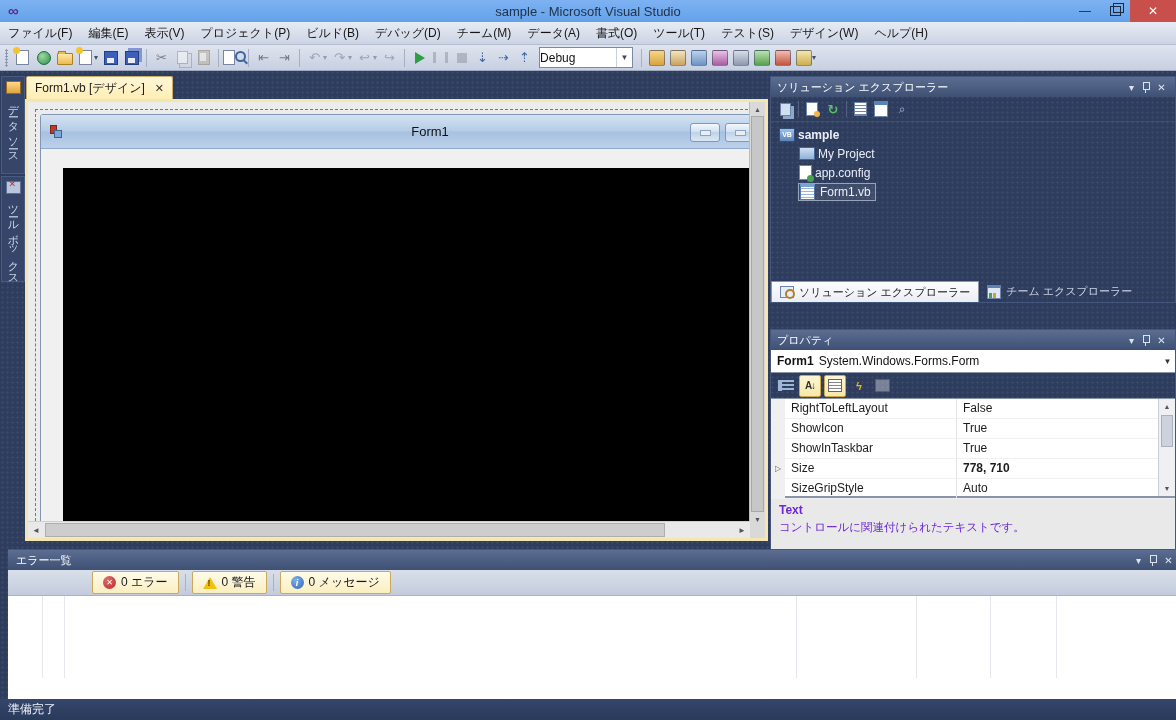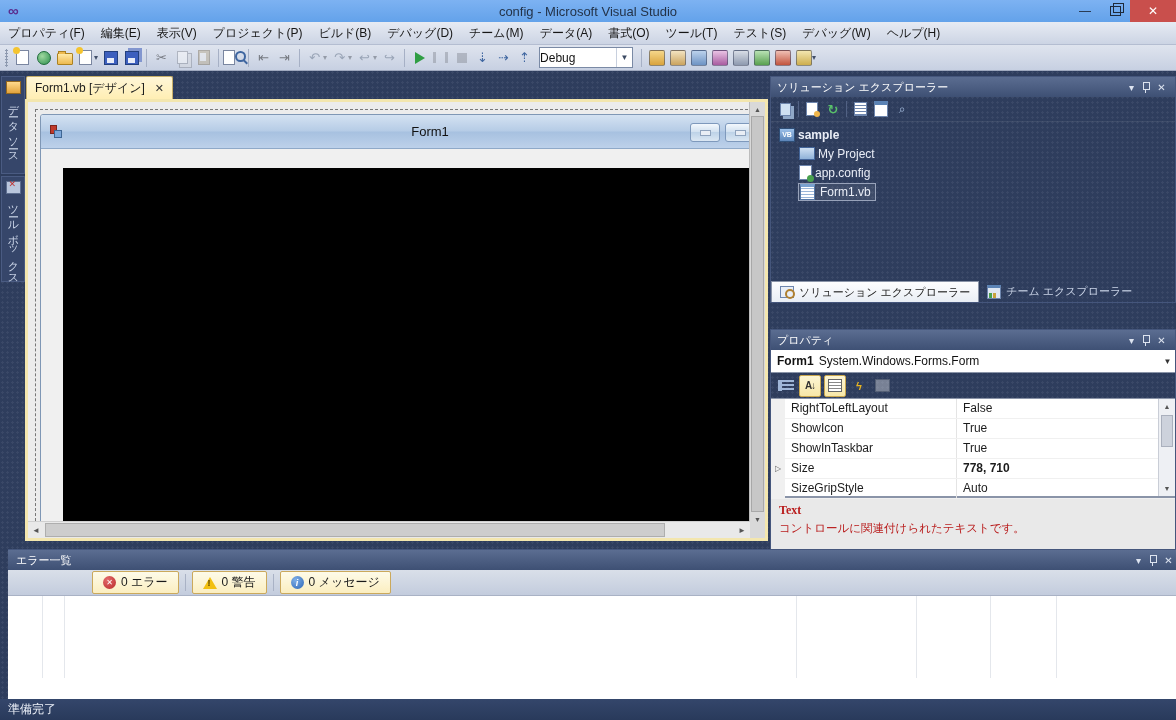--- a/index.html
+++ b/index.html
@@ -151,21 +151,21 @@
   .pgrid{background:#fff;border-top:1px solid #8a94a8;position:relative;height:97px;font-size:12px;color:#1c1c1c;}
   .prow{display:flex;height:19px;line-height:19px;border-bottom:1px solid #f0f0f0;}
   .prow .m{width:14px;background:#f0f0f0;text-align:center;font-size:8px;color:#666;line-height:19px;}
   .prow .n{width:172px;padding-left:6px;border-right:1px solid #e4e4e4;box-sizing:border-box;}
   .prow .v{flex:1;padding-left:6px;}
   .prow .v.b{font-weight:bold;}
   .pgscroll{position:absolute;right:0;top:0;bottom:0;width:16px;background:#eef0f4;border-left:1px solid #c9cdd6;}
   .pgscroll .a{height:15px;display:flex;align-items:center;justify-content:center;font-size:7px;color:#555;}
   .pgscroll .a.dn{position:absolute;bottom:0;left:0;right:0;}
   .pgscroll .th{position:absolute;left:2px;right:2px;top:16px;height:30px;background:#cdd2dc;border:1px solid #aab0bd;}
-  .pdesc{background:#e9e9e9;border-top:2px solid #8a94a8;height:64px;padding:5px 8px;box-sizing:border-box;color:#b91c1c;font-family:Liberation Serif, serif;}
+  .pdesc{background:#e9e9e9;border-top:2px solid #8a94a8;height:64px;padding:5px 8px;box-sizing:border-box;color:#6d28d9;}
   .pdesc .t{font-weight:bold;font-size:12px;margin-bottom:3px;}
   .pdesc .d{font-size:11.5px;}
   
   .errpanel{position:absolute;left:8px;top:549px;width:1176px;height:150px;border-top:1px solid #45567c;box-sizing:border-box;}
   .errtitle{height:20px;background:linear-gradient(#5b6d91,#3e5074);color:#fff;font-size:11px;display:flex;align-items:center;padding:0 8px;}
   .errtools{height:25px;background:linear-gradient(#d9dfe9,#c3ccdd);border-bottom:1px solid #a9b2c5;
             display:flex;align-items:center;padding-left:84px;gap:6px;}
   .fbtn2{display:flex;align-items:center;gap:5px;background:linear-gradient(#fefbe9,#fbeec0);
          border:1px solid #cba95c;border-radius:2px;padding:2px 10px;font-size:12px;color:#1a1a1a;height:17px;}
   .esep{width:1px;height:17px;background:#a9b2c5;}
@@ -184,43 +184,43 @@
   .statusbar{position:absolute;left:0;top:699px;width:1176px;height:21px;background:linear-gradient(#34466b,#293a5b);
              color:#eef2fa;font-size:12px;display:flex;align-items:center;padding-left:8px;box-sizing:border-box;}
 </style>
 </head>
 <body>
 
 <div id="root">
 
   <div class="titlebar">
     <span class="vslogo">∞</span>
-    <span class="titletext">config - Microsoft Visual Studio</span>
+    <span class="titletext">sample - Microsoft Visual Studio</span>
     <span class="winbtns">
       <span class="wbtn">—</span>
       <span class="wbtn">
           <span class="restore-glyph"></span>
         </span>
       <span class="wbtn close">✕</span>
     </span>
   </div>
 
   <div class="menubar">
-    <span class="menuitem">プロパティ(F)</span>
+    <span class="menuitem">ファイル(F)</span>
     <span class="menuitem">編集(E)</span>
     <span class="menuitem">表示(V)</span>
     <span class="menuitem">プロジェクト(P)</span>
     <span class="menuitem">ビルド(B)</span>
     <span class="menuitem">デバッグ(D)</span>
     <span class="menuitem">チーム(M)</span>
     <span class="menuitem">データ(A)</span>
     <span class="menuitem">書式(O)</span>
     <span class="menuitem">ツール(T)</span>
     <span class="menuitem">テスト(S)</span>
-    <span class="menuitem">デバッグ(W)</span>
+    <span class="menuitem">デザイン(W)</span>
     <span class="menuitem">ヘルプ(H)</span>
   </div>
 
   <div class="toolbar">
     <span class="grip"></span>
     <span class="tbtn">
         <span class="mi-sheet star"></span>
       </span>
     <span class="tbtn">
         <span class="mi-globe"></span>

